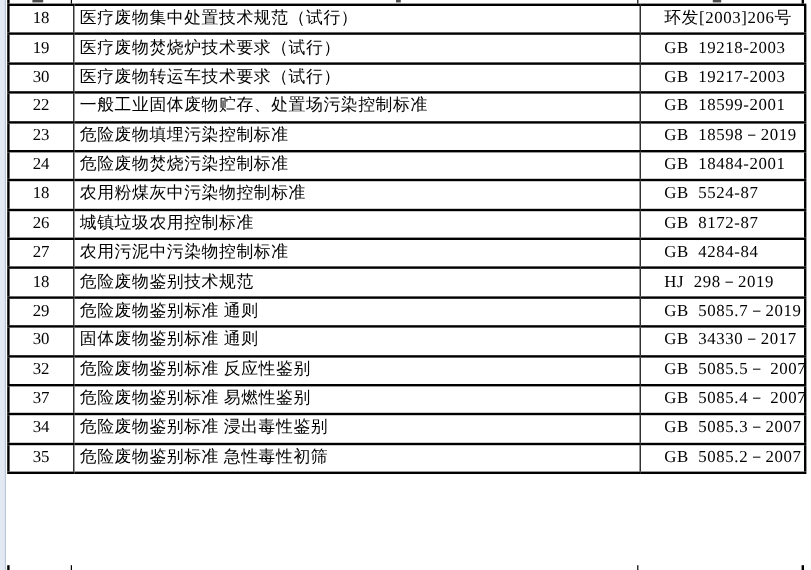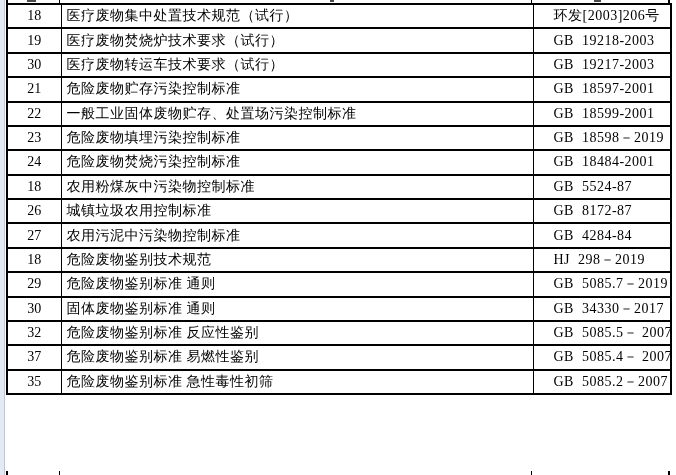--- a/index.html
+++ b/index.html
@@ -74,25 +74,20 @@
           <td class="num-col">19</td>
           <td class="title-col">医疗废物焚烧炉技术要求（试行）</td>
           <td class="code-col">GB  19218-2003</td>
         </tr>
         <tr>
           <td class="num-col">30</td>
           <td class="title-col">医疗废物转运车技术要求（试行）</td>
           <td class="code-col">GB  19217-2003</td>
         </tr>
         <tr>
-          <td class="num-col">21</td>
-          <td class="title-col">危险废物贮存污染控制标准</td>
-          <td class="code-col">GB  18597-2001</td>
-        </tr>
-        <tr>
           <td class="num-col">22</td>
           <td class="title-col">一般工业固体废物贮存、处置场污染控制标准</td>
           <td class="code-col">GB  18599-2001</td>
         </tr>
         <tr>
           <td class="num-col">23</td>
           <td class="title-col">危险废物填埋污染控制标准</td>
           <td class="code-col">GB  18598－2019</td>
         </tr>
         <tr>
@@ -134,20 +129,25 @@
           <td class="num-col">32</td>
           <td class="title-col">危险废物鉴别标准 反应性鉴别</td>
           <td class="code-col">GB  5085.5－ 2007</td>
         </tr>
         <tr>
           <td class="num-col">37</td>
           <td class="title-col">危险废物鉴别标准 易燃性鉴别</td>
           <td class="code-col">GB  5085.4－ 2007</td>
         </tr>
         <tr>
+          <td class="num-col">34</td>
+          <td class="title-col">危险废物鉴别标准 浸出毒性鉴别</td>
+          <td class="code-col">GB  5085.3－2007</td>
+        </tr>
+        <tr>
           <td class="num-col">35</td>
           <td class="title-col">危险废物鉴别标准 急性毒性初筛</td>
           <td class="code-col">GB  5085.2－2007</td>
         </tr>
       </tbody>
   </table>
 
 </div>
 
 </body></html>

